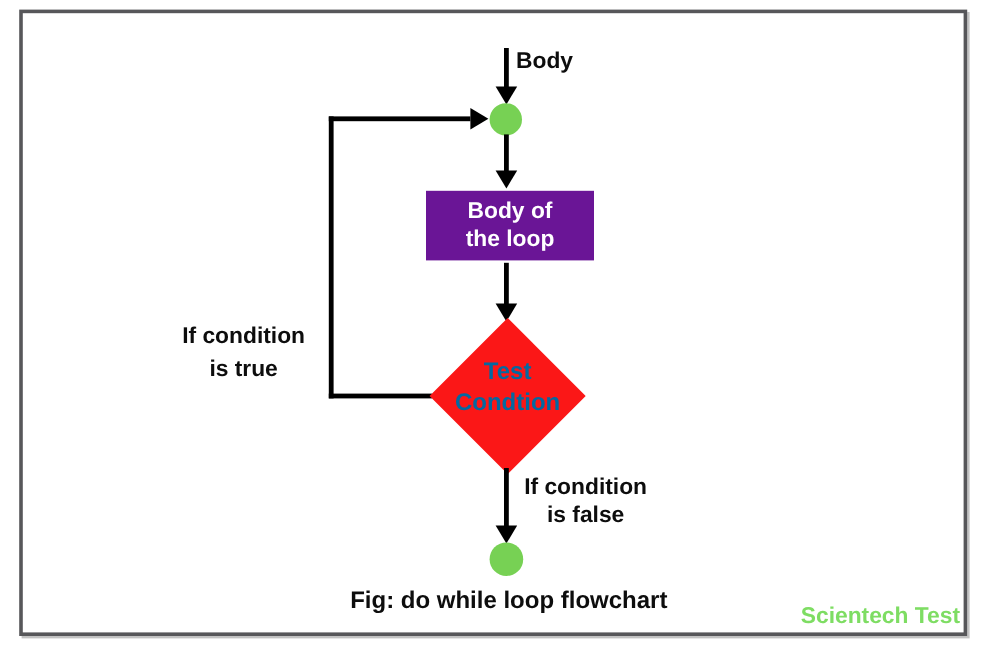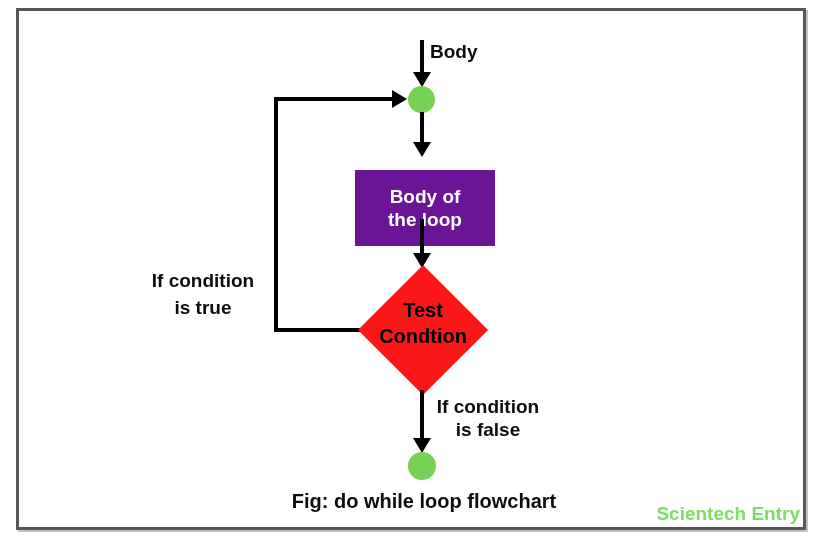--- a/index.html
+++ b/index.html
@@ -28,33 +28,33 @@
     position:absolute;width:0;height:0;
     border-top:9px solid transparent;
     border-bottom:9px solid transparent;
     border-left:15px solid #000;
   }
   .connector{
     position:absolute;width:27px;height:27px;border-radius:50%;
     background:#77d154;
   }
   .body-box{
-    position:absolute;left:355px;top:170px;width:140px;height:76px;
+    position:absolute;left:355px;top:159px;width:140px;height:58px;
     background:#6a1596;
     display:flex;align-items:center;justify-content:center;
     color:#ffffff;font-weight:700;font-size:19px;line-height:23px;
     text-align:center;white-space:pre-line;
   }
   .diamond{
     position:absolute;left:377px;top:284px;width:92px;height:92px;
     background:#fb1717;transform:rotate(45deg);
   }
   .diamond-label{
     position:absolute;left:357px;top:297px;width:132px;
-    color:#000000;font-weight:700;font-size:20px;line-height:26px;
+    color:#0369a1;font-weight:700;font-size:20px;line-height:26px;
     text-align:center;white-space:pre-line;
   }
   .label{
     position:absolute;color:#0d0d0d;font-weight:700;font-size:19px;
     white-space:pre-line;
   }
   .true-label{left:138px;top:267px;width:130px;text-align:center;line-height:27px;}
   .false-label{left:428px;top:395px;width:120px;text-align:center;line-height:23px;}
   .entry-label{left:430px;top:41px;}
   .caption{
@@ -102,15 +102,15 @@
 
   <div class="line" style="left:420px;top:390px;width:4px;height:49px"></div>
   <div class="arr-down" style="left:413px;top:438px"></div>
 
   <div class="label false-label">If condition
 is false</div>
 
   <div class="connector" style="left:408px;top:452px;width:28px;height:28px"></div>
 
   <div class="caption">Fig: do while loop flowchart</div>
-  <div class="watermark">Scientech Entry</div>
+  <div class="watermark">Scientech Test</div>
 
 </div>
 
 </body></html>

